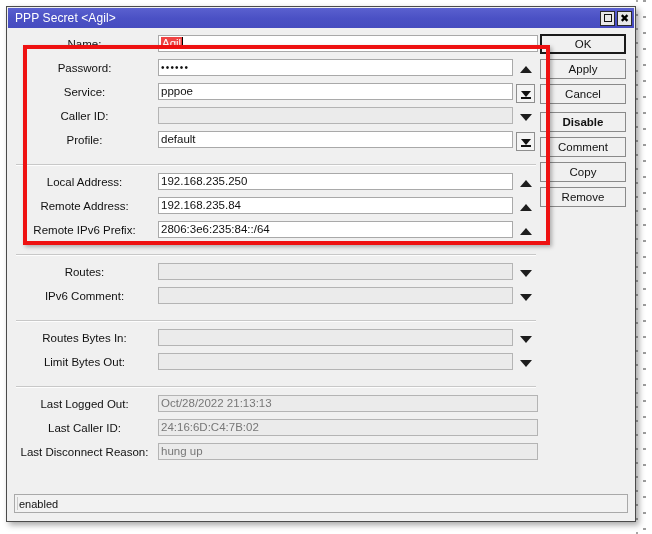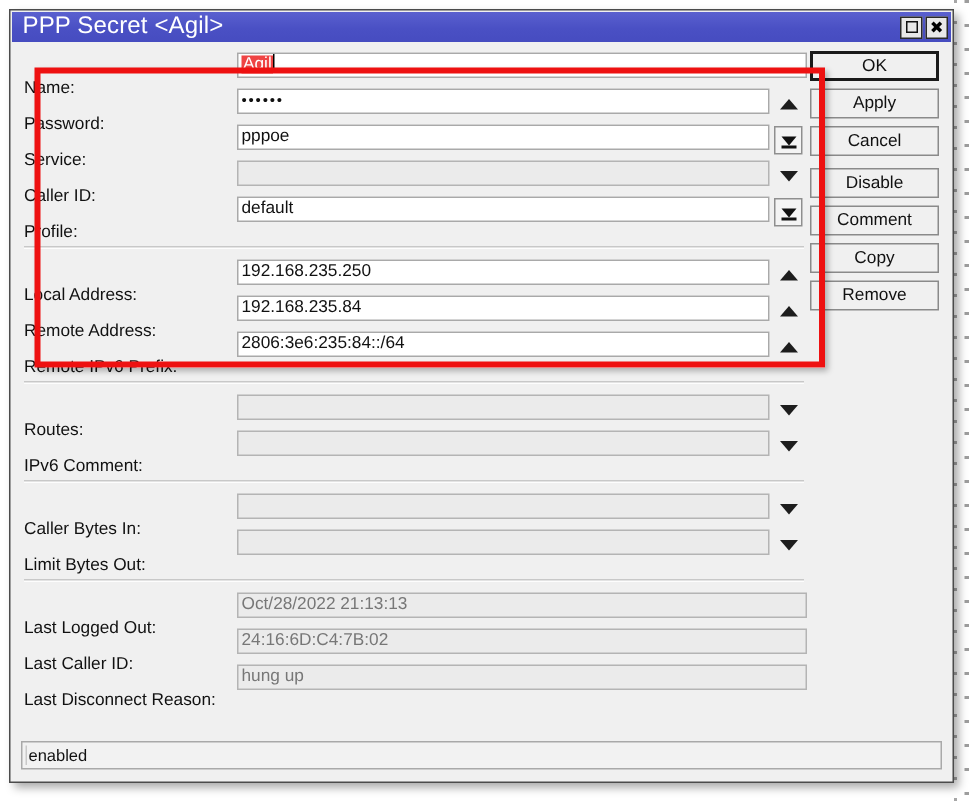--- a/index.html
+++ b/index.html
@@ -31,43 +31,43 @@
     border:1px solid #4b4b4b;
     box-shadow:3px 3px 6px rgba(0,0,0,.35);
     box-sizing:border-box;
   }
   #titlebar{
     position:absolute;left:1px;top:1px;right:1px;height:20px;
     background:linear-gradient(to bottom,#5a60cf 0%,#4a50c4 55%,#464cc0 100%);
     display:flex;align-items:center;
   }
   #title-text{
-    color:#fff;font-size:16px;padding-left:7px;letter-spacing:.1px;
+    color:#fff;font-size:12px;padding-left:7px;letter-spacing:.1px;
     white-space:nowrap;flex:1;
   }
   .tbtn{
     width:15px;height:15px;margin-right:2px;
     background:#e8e8e8;border:1px solid #2a2a2a;
     display:flex;align-items:center;justify-content:center;
     font-size:10px;line-height:1;color:#000;box-sizing:border-box;
   }
   .tbtn .sq{width:8px;height:8px;border:1px solid #111;box-sizing:border-box;background:#e8e8e8;}
   .tbtn .xx{font-weight:bold;font-size:11px;font-family:"DejaVu Sans",sans-serif;}
 
   #client{
     position:absolute;left:1px;top:21px;right:1px;bottom:1px;
     background:#f0f0f0;
   }
 
   
   #form{position:absolute;left:8px;top:5px;width:520px;}
   .row{position:relative;height:24px;}
   .row .lbl{
-    position:absolute;left:0;width:137px;text-align:left;
-    top:20px;font-size:11.5px;color:#111;white-space:nowrap;
+    position:absolute;left:0;width:137px;text-align:center;
+    top:5px;font-size:11.5px;color:#111;white-space:nowrap;
   }
   .row .fieldwrap{position:absolute;left:142px;right:0;top:2px;}
   .fld{
     height:17px;border:1px solid #a9a9a9;background:#fff;
     box-sizing:border-box;font-size:11.5px;line-height:15px;
     padding:0 2px;color:#111;white-space:nowrap;overflow:hidden;
     display:block;
   }
   .fld.wide{width:355px;}
   .fld.full{width:380px;}
@@ -102,21 +102,21 @@
 
   
   #btns{position:absolute;right:8px;top:6px;width:86px;}
   .btn{
     width:86px;height:20px;margin-bottom:5px;
     background:#f0f0f0;border:1px solid #8a8a8a;
     box-sizing:border-box;font-size:11.5px;color:#111;
     display:flex;align-items:center;justify-content:center;
   }
   .btn.default{border:2px solid #1a1a1a;}
-  .btn.spaced{margin-top:8px;}
+  .btn.spaced{margin-top:8px;font-weight:bold;}
 
   
   #statusbar{
     position:absolute;left:6px;right:6px;bottom:7px;height:19px;
     border:1px solid #a9a9a9;background:#f2f2f2;box-sizing:border-box;
     font-size:11px;color:#111;display:flex;align-items:center;padding-left:4px;
   }
   #statusbar .tick{position:absolute;left:2px;top:2px;bottom:2px;width:1px;background:#c9c9c9;}
 
   
@@ -242,21 +242,21 @@
           <div class="fieldwrap">
             <div class="fld wide disabled"></div>
             <div class="widget">
               <div class="tri down"></div>
             </div>
           </div>
         </div>
         <div class="gap"></div>
         <div class="sep"></div>
         <div class="row">
-          <div class="lbl">Caller Bytes In:</div>
+          <div class="lbl">Routes Bytes In:</div>
           <div class="fieldwrap">
             <div class="fld wide disabled"></div>
             <div class="widget">
               <div class="tri down"></div>
             </div>
           </div>
         </div>
         <div class="row">
           <div class="lbl">Limit Bytes Out:</div>
           <div class="fieldwrap">

